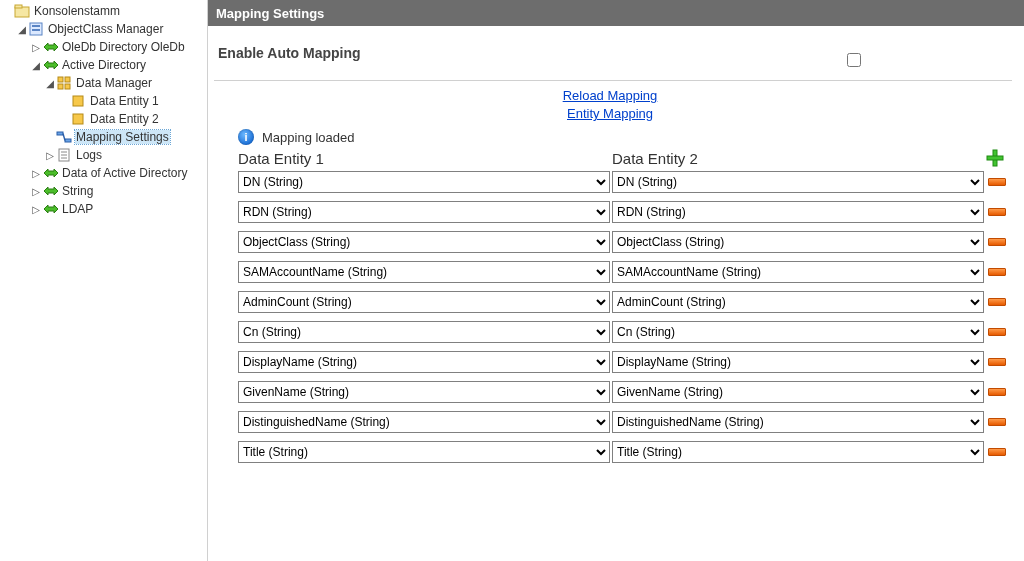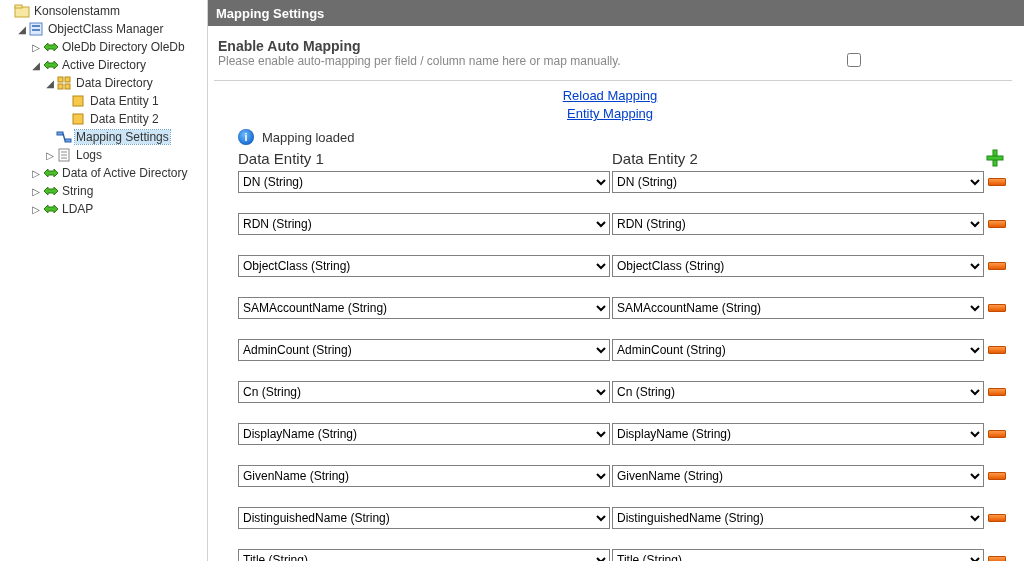--- a/index.html
+++ b/index.html
@@ -169,21 +169,21 @@
     cursor: pointer;
   }
   .rows {
     padding-left: 24px;
     padding-right: 6px;
   }
   .mrow {
     display: flex;
     align-items: center;
     gap: 2px;
-    margin-bottom: 20px;
+    margin-bottom: 8px;
   }
   .mrow select {
     width: 372px;
     height: 22px;
     font-family: inherit;
     font-size: 12px;
     border: 1px solid #808080;
     background: #fff;
   }
   .mrow .del {
@@ -253,21 +253,21 @@
     <div class="node ind3">
       <span class="tw">◢</span>
       <span class="icon">
         <svg width="16" height="16">
             <rect x="2" y="2" width="5" height="5" fill="#f7c84a" stroke="#b58a17"></rect>
             <rect x="9" y="2" width="5" height="5" fill="#f7c84a" stroke="#b58a17"></rect>
             <rect x="2" y="9" width="5" height="5" fill="#f7c84a" stroke="#b58a17"></rect>
             <rect x="9" y="9" width="5" height="5" fill="#f7c84a" stroke="#b58a17"></rect>
           </svg>
       </span>
-      <span class="lbl">Data Directory</span>
+      <span class="lbl">Data Manager</span>
     </div>
 
     <div class="node ind4">
       <span class="tw empty">▶</span>
       <span class="icon">
         <svg width="16" height="16">
             <rect x="3" y="3" width="10" height="10" fill="#f7c84a" stroke="#b58a17"></rect>
           </svg>
       </span>
       <span class="lbl">Data Entity 1</span>
@@ -341,21 +341,20 @@
 
   <div class="main">
     <div class="titlebar">
       <span>Mapping Settings</span>
     </div>
 
     <div class="panel">
       <div class="sect-auto">
         <div class="txt">
           <div class="heading">Enable Auto Mapping</div>
-          <div class="desc">Please enable auto-mapping per field / column name here or map manually.</div>
         </div>
         <div class="chkwrap">
           <input type="checkbox" style="">
         </div>
       </div>
 
 
       <div class="links">
         <a>Reload Mapping</a><br>
         <a>Entity Mapping</a>

